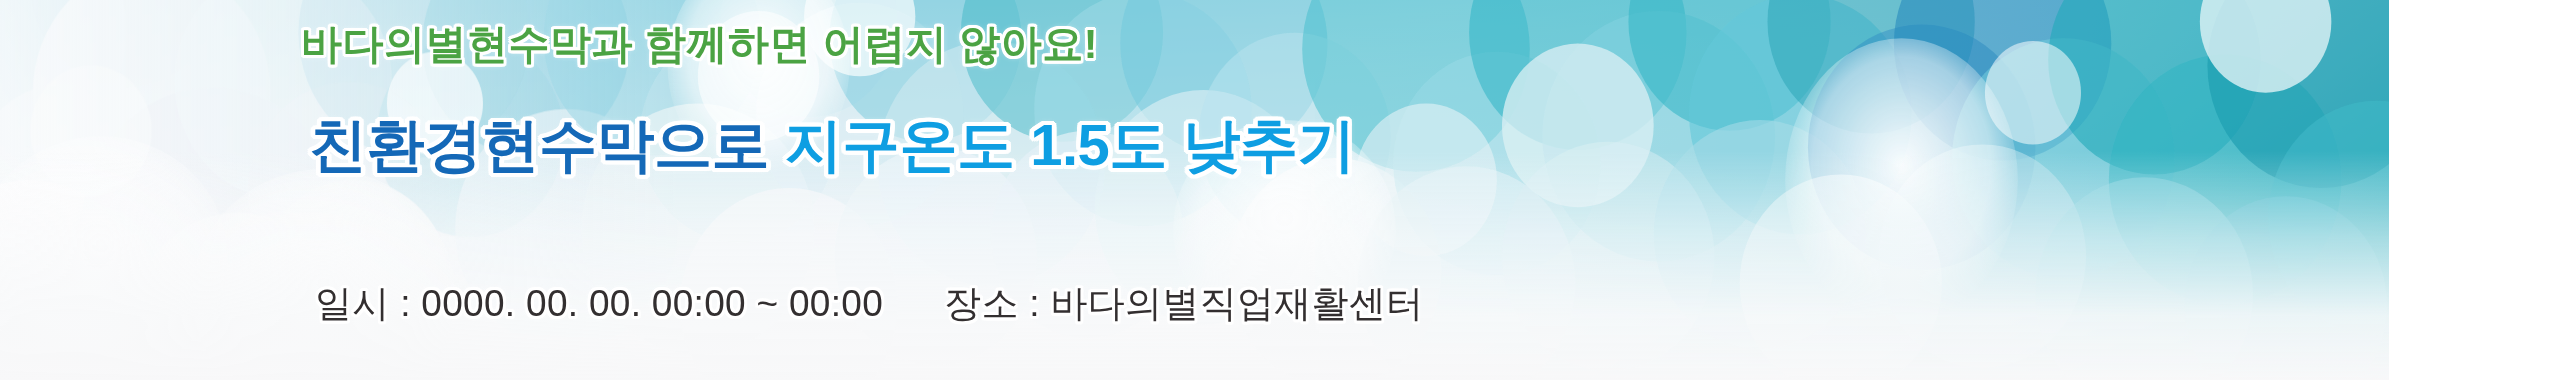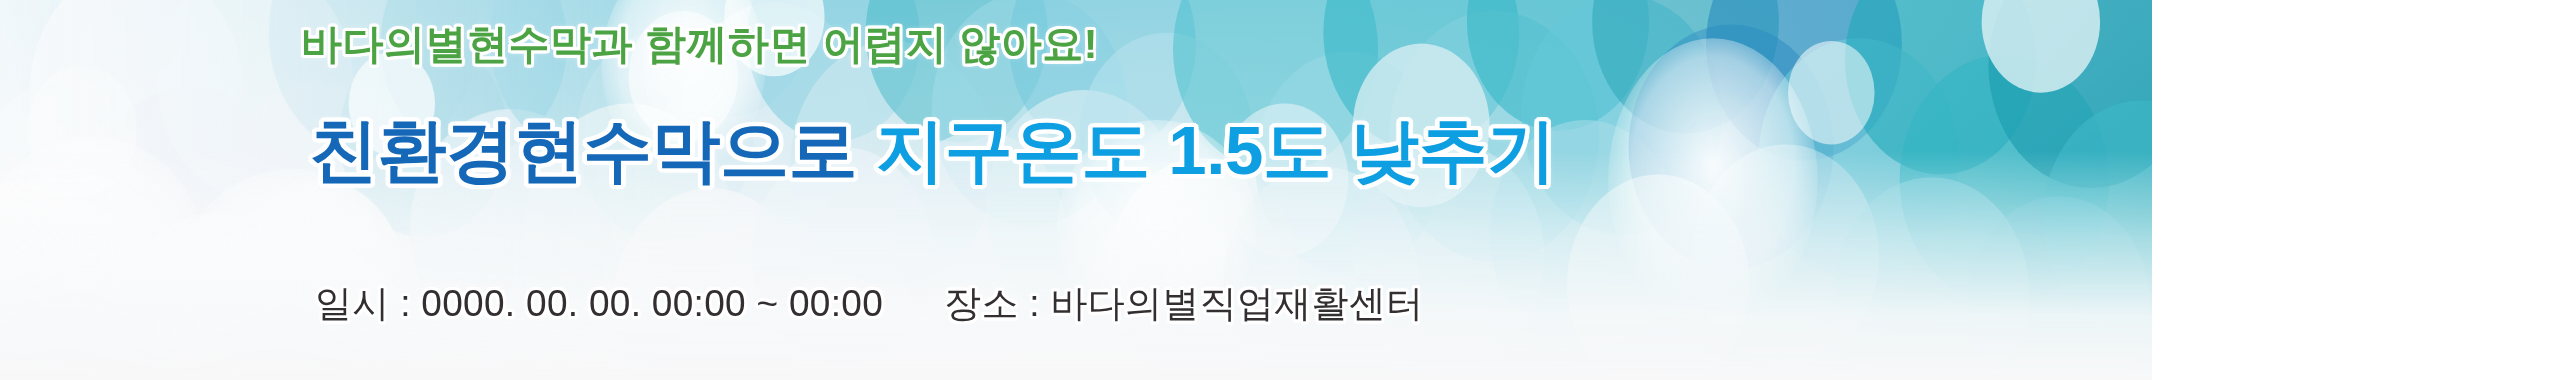--- a/index.html
+++ b/index.html
@@ -3,21 +3,21 @@
 <meta charset="utf-8">
 <title>Banner</title>
 <style>
   html, body {
     margin: 0;
     padding: 0;
     background: #ffffff;
   }
   #banner {
     position: relative;
-    width: 2152px;
+    width: 2389px;
     height: 380px;
     overflow: hidden;
     font-family: "Liberation Sans", "DejaVu Sans", sans-serif;
     background: linear-gradient(170deg, #bfe6ef 0%, #d8eef4 22%, #eef5f7 55%, #f7f8f9 78%, #fafafb 100%);
   }
 
   
   #bg-art {
     position: absolute;
     inset: 0;
@@ -75,21 +75,21 @@
     top: 24px;
     font-size: 41px;
     font-weight: bold;
     letter-spacing: 0.5px;
     color: #4ba343;
   }
 
   #title {
     left: 309px;
     top: 116px;
-    font-size: 69px;
+    font-size: 58px;
     font-weight: bold;
     letter-spacing: -0.5px;
   }
   #title .t-dark  { color: #1468b7; }
   #title .t-light { color: #0e9ee2; }
 
   #info {
     left: 315px;
     top: 285px;
     font-size: 37px;

